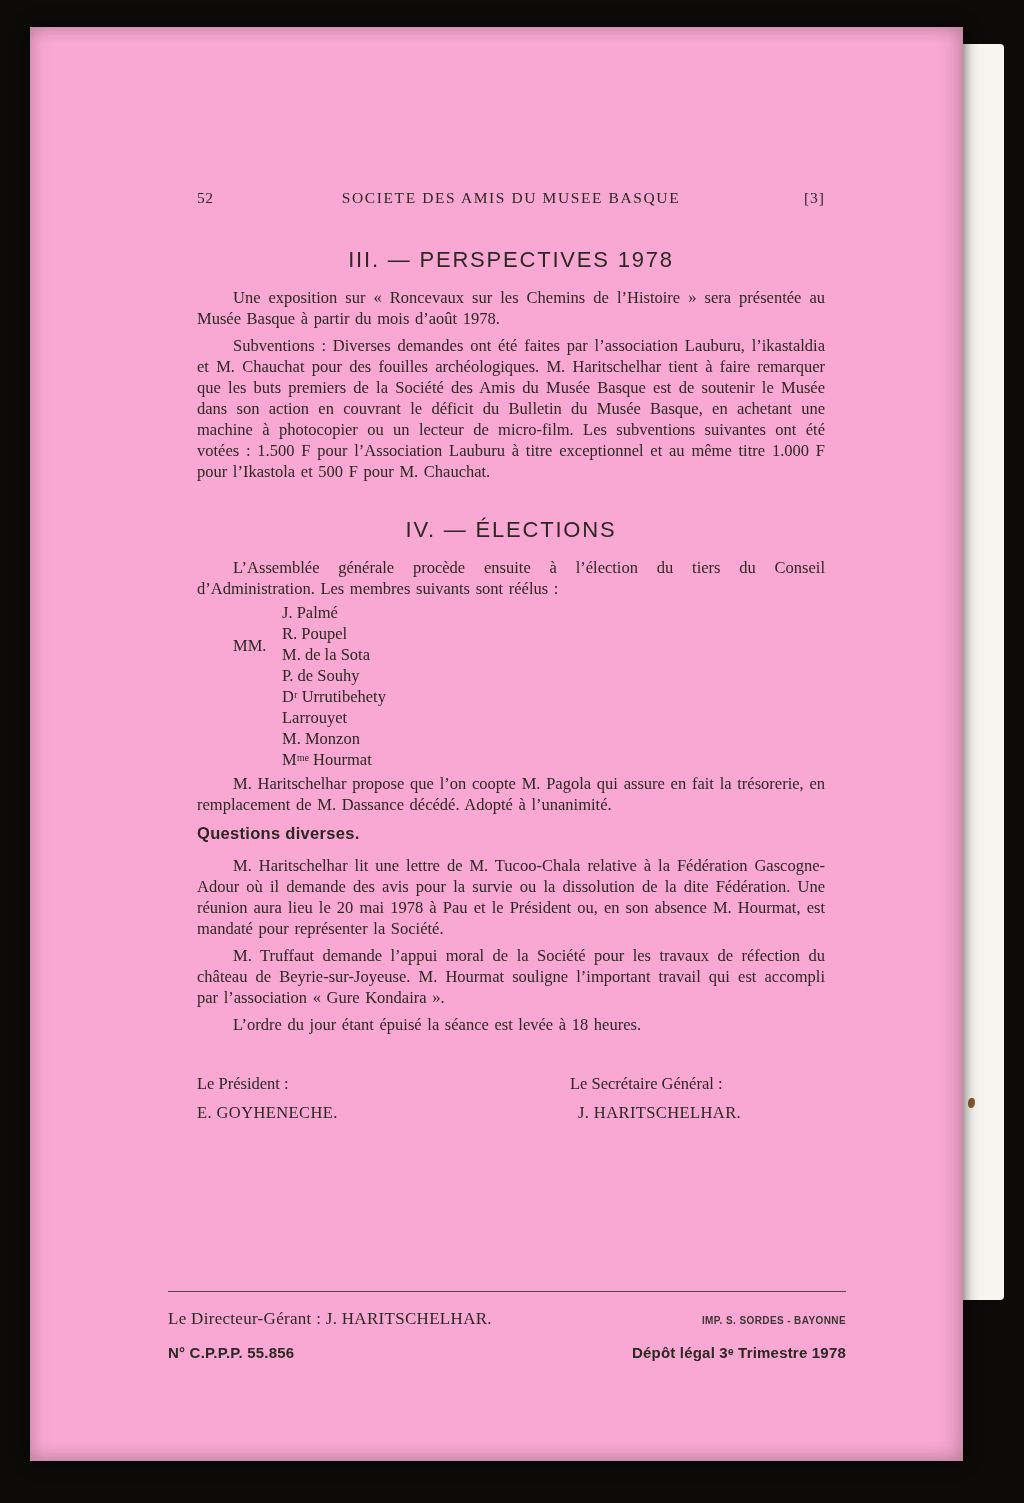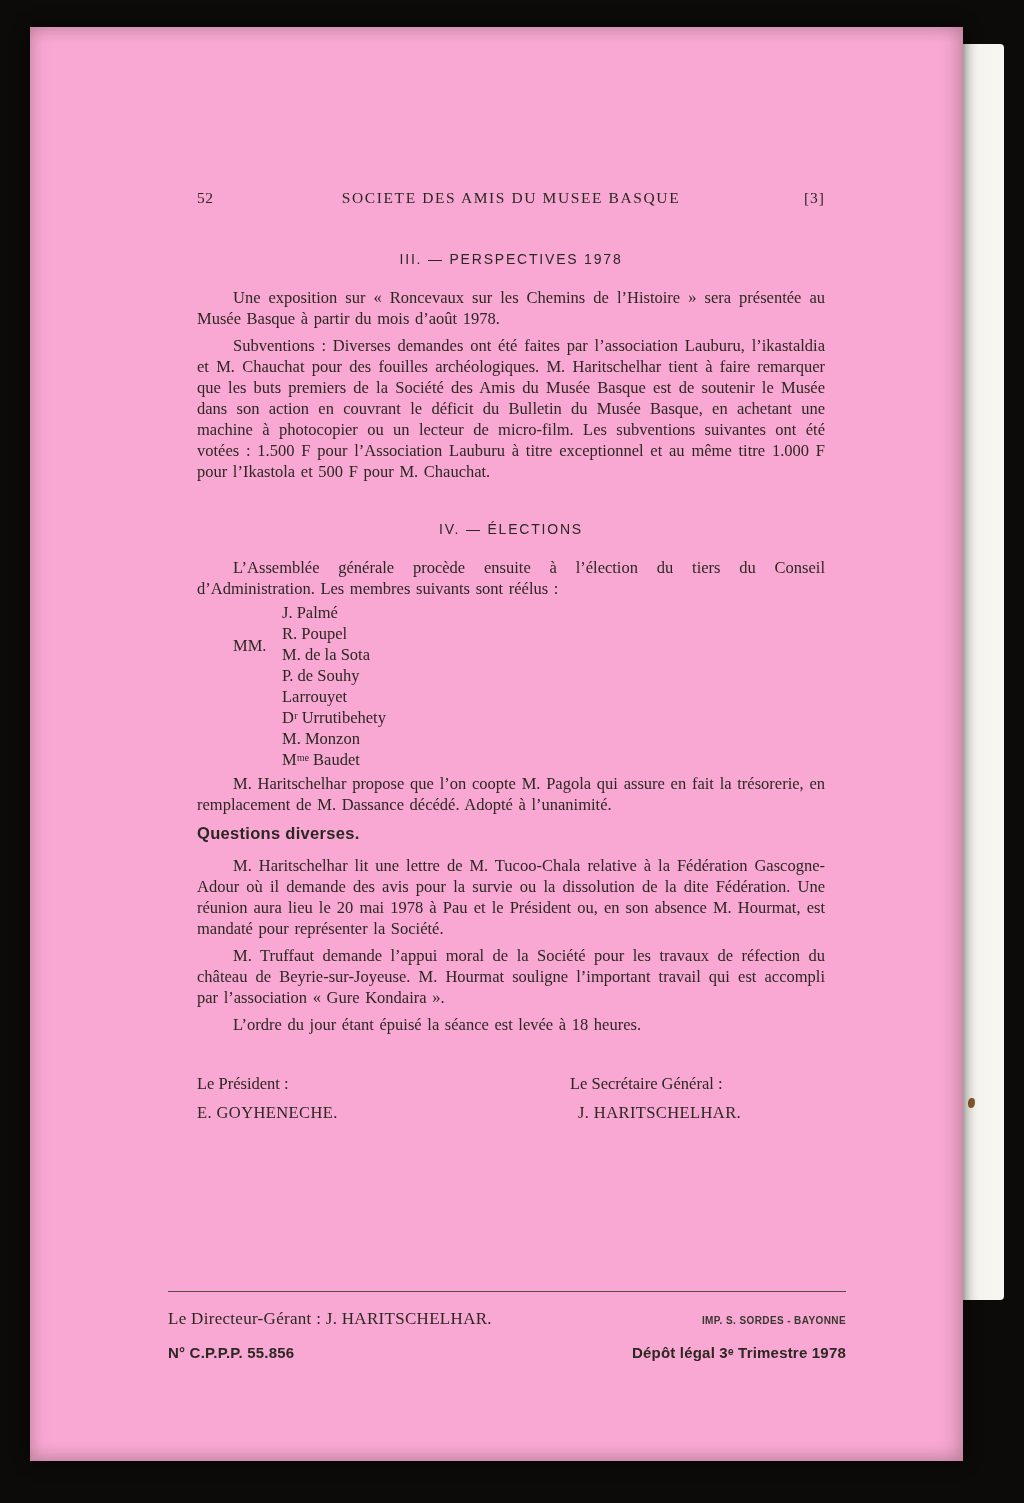--- a/index.html
+++ b/index.html
@@ -53,21 +53,21 @@
   .running-title {
     position: absolute; left: 0; right: 0; top: 0;
     text-align: center;
     letter-spacing: 1.6px;
   }
   .folio { position: absolute; right: 0; top: 0; letter-spacing: 1px; }
 
   .section-heading {
     font-family: "Liberation Sans", "DejaVu Sans", sans-serif;
     font-weight: 400;
-    font-size: 14px;
+    font-size: 22px;
     letter-spacing: 1.8px;
     text-align: center;
     margin: 40px 0 17px 0;
   }
   .section-heading.second { margin-top: 37px; }
 
   p.body-par {
     margin: 0;
     text-align: justify;
     text-indent: 36px;
@@ -158,24 +158,24 @@
     <div class="section-heading second">IV. — ÉLECTIONS</div>
 
     <p class="body-par">L’Assemblée générale procède ensuite à l’élection du tiers du Conseil d’Administration. Les membres suivants sont réélus :</p>
 
     <div class="members">
       <span class="mm-prefix">MM.</span>
       <div class="member-row">J. Palmé</div>
       <div class="member-row">R. Poupel</div>
       <div class="member-row">M. de la Sota</div>
       <div class="member-row">P. de Souhy</div>
+      <div class="member-row">Dʳ Urrutibehety</div>
       <div class="member-row">Larrouyet</div>
-      <div class="member-row">Dʳ Urrutibehety</div>
       <div class="member-row">M. Monzon</div>
-      <div class="member-row">Mᵐᵉ Baudet</div>
+      <div class="member-row">Mᵐᵉ Hourmat</div>
     </div>
 
     <p class="body-par">M. Haritschelhar propose que l’on coopte M. Pagola qui assure en fait la trésorerie, en remplacement de M. Dassance décédé. Adopté à l’unanimité.</p>
 
     <div class="subsection-heading">Questions diverses.</div>
 
     <p class="body-par">M. Haritschelhar lit une lettre de M. Tucoo-Chala relative à la Fédération Gascogne-Adour où il demande des avis pour la survie ou la dissolution de la dite Fédération. Une réunion aura lieu le 20 mai 1978 à Pau et le Président ou, en son absence M. Hourmat, est mandaté pour représenter la Société.</p>
     <p class="body-par">M. Truffaut demande l’appui moral de la Société pour les travaux de réfection du château de Beyrie-sur-Joyeuse. M. Hourmat souligne l’important travail qui est accompli par l’association « Gure Kondaira ».</p>
     <p class="body-par no-justify">L’ordre du jour étant épuisé la séance est levée à 18 heures.</p>
 

